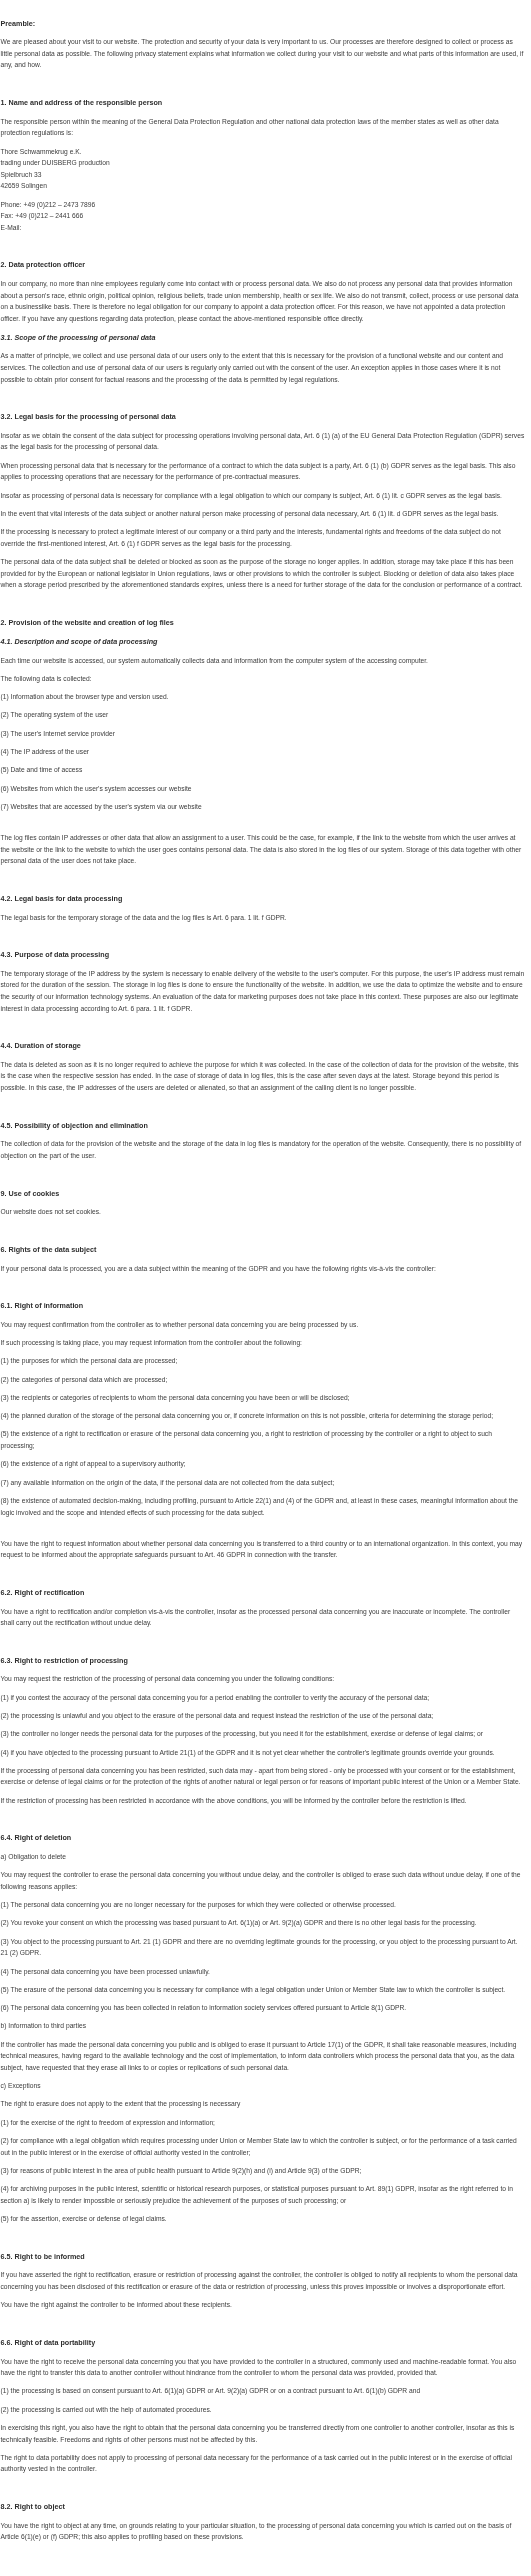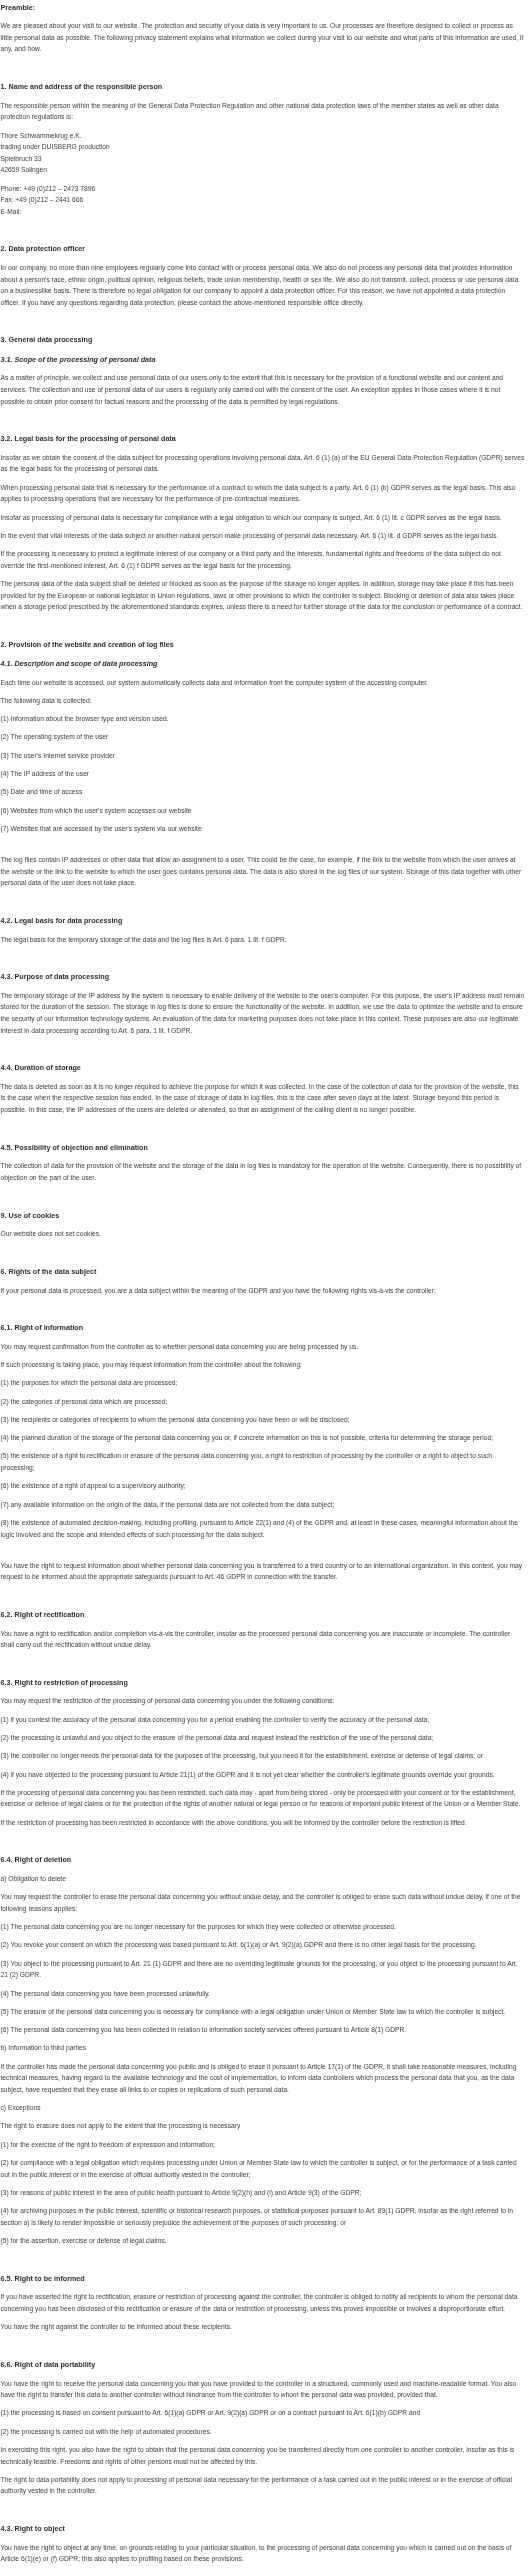--- a/index.html
+++ b/index.html
@@ -21,21 +21,21 @@
     box-sizing: border-box;
   }
   p { margin: 6.7px 0; }
   h2, h3 {
     font-size: 7.2px;
     line-height: 12px;
     font-weight: 700;
     color: #2e2e2e;
     margin: 26px 0 5.2px 0;
   }
-  .first { margin-top: 0; }
+  .first { margin-top: 16px; }
   .tight { margin-top: 7.2px; font-style: italic; }
   .gap-before { margin-top: 19.6px; }
   .line-group { margin: 6.7px 0; }
   .line-group .line { margin: 0; }
 </style>
 </head>
 <body>
 
 <main>
     <h2 class="first">Preamble:</h2>
@@ -48,21 +48,20 @@
       <p class="line">Spielbruch 33</p>
       <p class="line">42659 Solingen</p>
     </div>
     <div class="line-group">
       <p class="line">Phone: +49 (0)212 – 2473 7896</p>
       <p class="line">Fax: +49 (0)212 – 2441 666</p>
       <p class="line">E-Mail:</p>
     </div>
     <h2>2. Data protection officer</h2>
     <p>In our company, no more than nine employees regularly come into contact with or process personal data. We also do not process any personal data that provides information about a person's race, ethnic origin, political opinion, religious beliefs, trade union membership, health or sex life. We also do not transmit, collect, process or use personal data on a businesslike basis. There is therefore no legal obligation for our company to appoint a data protection officer. For this reason, we have not appointed a data protection officer. If you have any questions regarding data protection, please contact the above-mentioned responsible office directly.</p>
-    <h2>3. General data processing</h2>
     <h3 class="tight">3.1. Scope of the processing of personal data</h3>
     <p>As a matter of principle, we collect and use personal data of our users only to the extent that this is necessary for the provision of a functional website and our content and services. The collection and use of personal data of our users is regularly only carried out with the consent of the user. An exception applies in those cases where it is not possible to obtain prior consent for factual reasons and the processing of the data is permitted by legal regulations.</p>
     <h3>3.2. Legal basis for the processing of personal data</h3>
     <p>Insofar as we obtain the consent of the data subject for processing operations involving personal data, Art. 6 (1) (a) of the EU General Data Protection Regulation (GDPR) serves as the legal basis for the processing of personal data.</p>
     <p>When processing personal data that is necessary for the performance of a contract to which the data subject is a party, Art. 6 (1) (b) GDPR serves as the legal basis. This also applies to processing operations that are necessary for the performance of pre-contractual measures.</p>
     <p>Insofar as processing of personal data is necessary for compliance with a legal obligation to which our company is subject, Art. 6 (1) lit. c GDPR serves as the legal basis.</p>
     <p>In the event that vital interests of the data subject or another natural person make processing of personal data necessary, Art. 6 (1) lit. d GDPR serves as the legal basis.</p>
     <p>If the processing is necessary to protect a legitimate interest of our company or a third party and the interests, fundamental rights and freedoms of the data subject do not override the first-mentioned interest, Art. 6 (1) f GDPR serves as the legal basis for the processing.</p>
     <p>The personal data of the data subject shall be deleted or blocked as soon as the purpose of the storage no longer applies. In addition, storage may take place if this has been provided for by the European or national legislator in Union regulations, laws or other provisions to which the controller is subject. Blocking or deletion of data also takes place when a storage period prescribed by the aforementioned standards expires, unless there is a need for further storage of the data for the conclusion or performance of a contract.</p>
     <h2>2. Provision of the website and creation of log files</h2>
@@ -131,16 +130,16 @@
     <p>(5) for the assertion, exercise or defense of legal claims.</p>
     <h3>6.5. Right to be informed</h3>
     <p>If you have asserted the right to rectification, erasure or restriction of processing against the controller, the controller is obliged to notify all recipients to whom the personal data concerning you has been disclosed of this rectification or erasure of the data or restriction of processing, unless this proves impossible or involves a disproportionate effort.</p>
     <p>You have the right against the controller to be informed about these recipients.</p>
     <h3>6.6. Right of data portability</h3>
     <p>You have the right to receive the personal data concerning you that you have provided to the controller in a structured, commonly used and machine-readable format. You also have the right to transfer this data to another controller without hindrance from the controller to whom the personal data was provided, provided that.</p>
     <p>(1) the processing is based on consent pursuant to Art. 6(1)(a) GDPR or Art. 9(2)(a) GDPR or on a contract pursuant to Art. 6(1)(b) GDPR and</p>
     <p>(2) the processing is carried out with the help of automated procedures.</p>
     <p>In exercising this right, you also have the right to obtain that the personal data concerning you be transferred directly from one controller to another controller, insofar as this is technically feasible. Freedoms and rights of other persons must not be affected by this.</p>
     <p>The right to data portability does not apply to processing of personal data necessary for the performance of a task carried out in the public interest or in the exercise of official authority vested in the controller.</p>
-    <h3>4.3. Right to object</h3>
+    <h3>8.2. Right to object</h3>
     <p>You have the right to object at any time, on grounds relating to your particular situation, to the processing of personal data concerning you which is carried out on the basis of Article 6(1)(e) or (f) GDPR; this also applies to profiling based on these provisions.</p>
   </main>
 
 
 </body></html>

